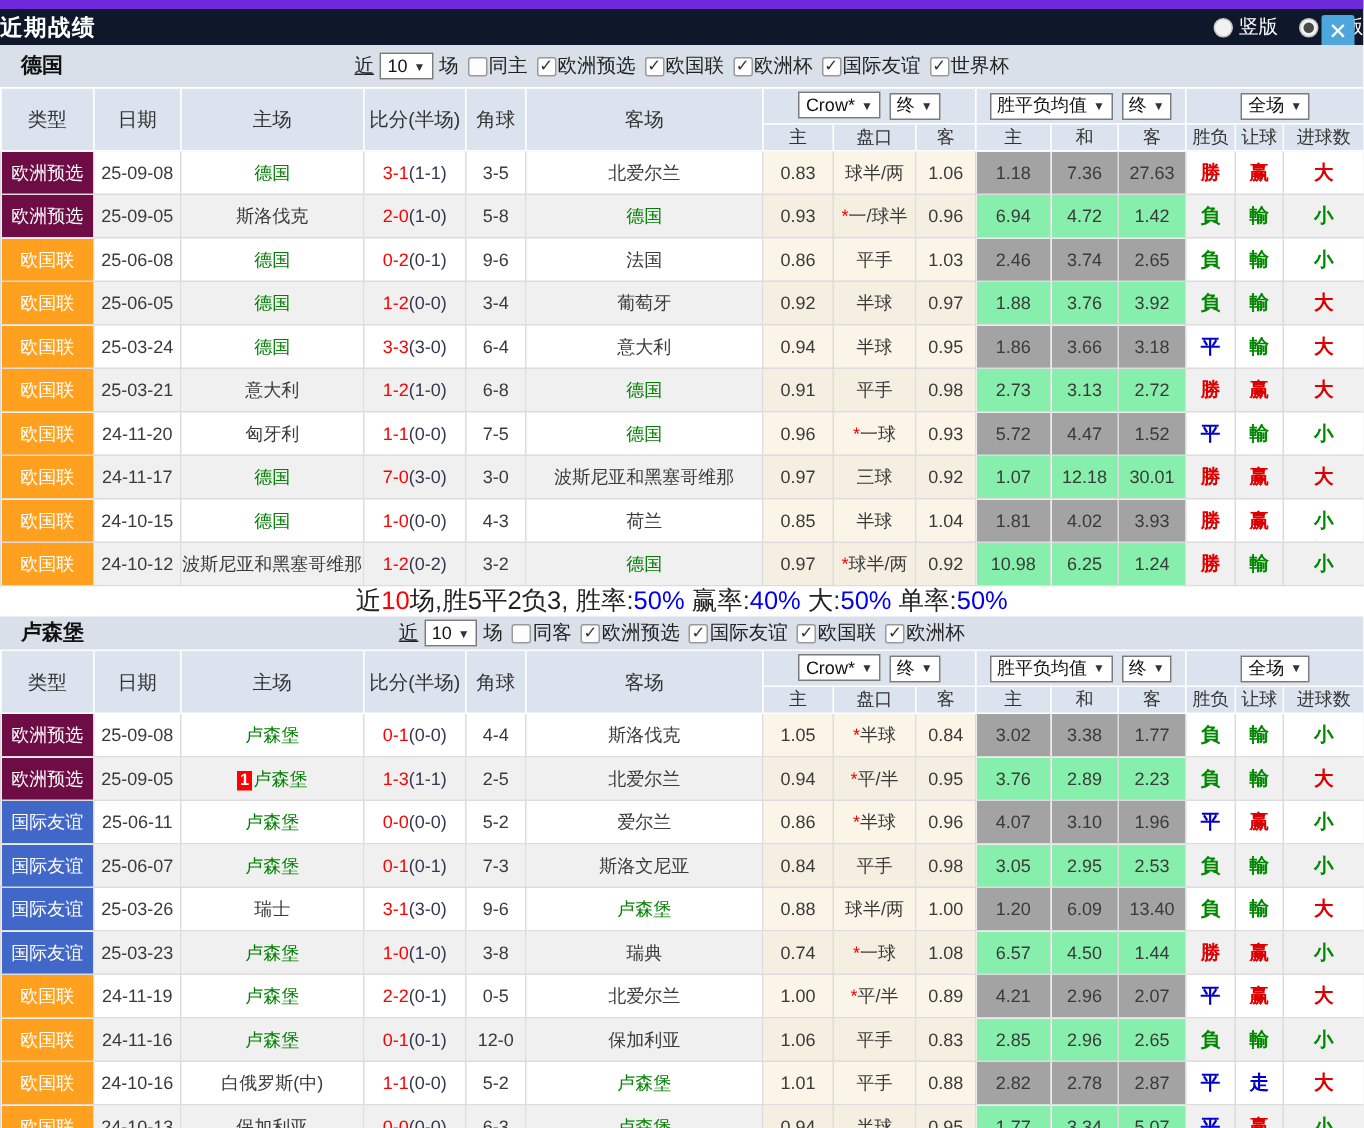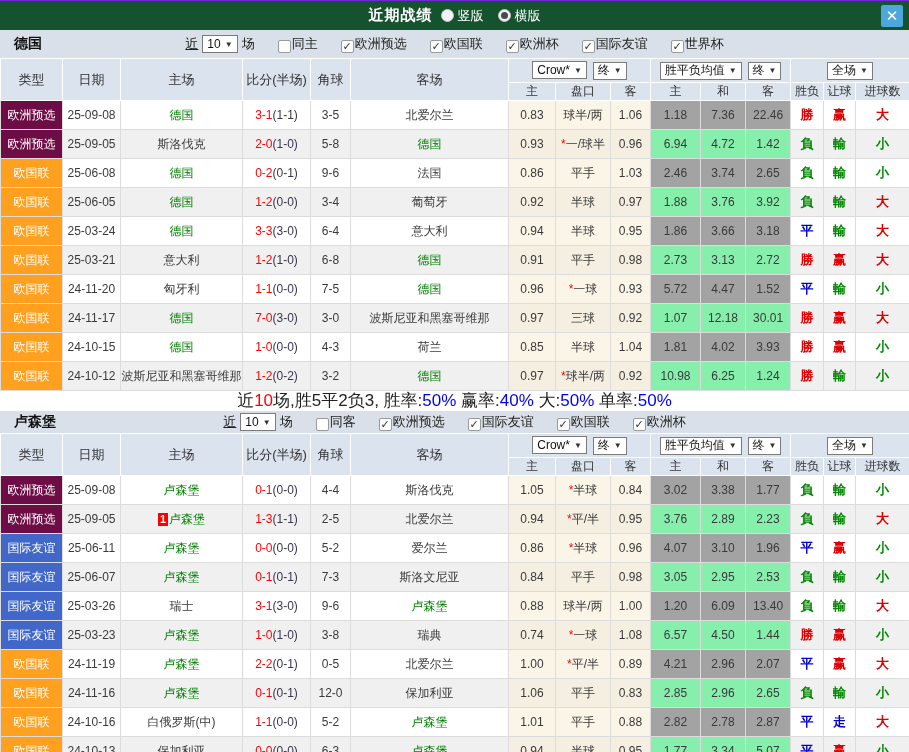--- a/index.html
+++ b/index.html
@@ -1,40 +1,40 @@
 <!DOCTYPE html>
 <html><head>
 <meta charset="utf-8">
 <style>
 *{margin:0;padding:0;box-sizing:border-box}
 html,body{width:909px;height:752px;overflow:hidden;background:#fff;
   font-family:"Liberation Sans","DejaVu Sans",sans-serif}
 
-.titlebar{position:relative;height:30px;background:#14532d;border-top:1px solid #6d28d9;
-  display:flex;align-items:center;justify-content:center;gap:8px}
+.titlebar{position:relative;height:30px;background:#0f172a;border-top:6px solid #6d28d9;
+  display:flex;align-items:center;justify-content:space-between;gap:8px}
 .title{color:#fff;font-weight:bold;font-size:15px;letter-spacing:1px}
 .radio-group{display:flex;align-items:center;gap:14px}
 .radio-item{display:inline-flex;align-items:center;gap:4px;color:#fff;font-size:13px;cursor:pointer}
 .radio-dot{width:13px;height:13px;border-radius:50%;background:#f2f2f2;border:1px solid #c7c7c7;
   display:inline-flex;align-items:center;justify-content:center}
 .radio-dot.on::after{content:"";width:7px;height:7px;border-radius:50%;background:#4a4a4a}
 .close-btn{position:absolute;right:6px;top:4px;width:22px;height:22px;background:#4da7dd;
   color:#fff;font-size:15px;font-weight:bold;display:flex;align-items:center;justify-content:center;
   cursor:pointer;border-radius:2px}
 
 .section-header{position:relative;height:28px;background:#d9e0e9;display:flex;align-items:center;
   justify-content:center}
 .section:nth-of-type(2) .section-header{height:22px}
 .team-name{position:absolute;left:14px;font-size:14px;font-weight:bold;color:#111}
 .filterbar{display:inline-flex;align-items:center;gap:4px;font-size:13px;color:#222}
 .jin{text-decoration:underline;cursor:pointer}
 .selbox{display:inline-flex;align-items:center;gap:4px;background:#fff;border:1px solid #7b7b7b;
   padding:0 4px;height:18px;font-size:12px;color:#111;cursor:pointer}
 .selbox-a{font-size:8px;color:#333}
-.cb-item{display:inline-flex;align-items:flex-end;gap:1px;cursor:pointer;margin-left:19px}
+.cb-item{display:inline-flex;align-items:center;gap:1px;cursor:pointer;margin-left:2px}
 .cb-box{width:13px;height:13px;border:1px solid #9a9a9a;border-radius:2px;background:#fdfdfd;
   font-size:11px;line-height:11px;font-weight:bold;color:#333;display:inline-flex;
   align-items:center;justify-content:center}
 .cb-label{font-size:13px;color:#222}
 
 table.grid{width:909px;table-layout:fixed;border-collapse:collapse}
 thead th,thead td{background:#dbe3ee;border:1px solid #fff;font-weight:normal;color:#333;
   text-align:center;vertical-align:middle}
 tr.dd-row td,tr.dd-row th{height:24px;font-size:13px}
 tr.sub-row td{height:18px;font-size:12px}
@@ -179,21 +179,21 @@
             <td class="c-date">25-09-08</td>
             <td class="c-home"><span class="team-self">德国</span></td>
             <td class="c-score"><span class="score-main">3-1</span><span class="score-half">(1-1)</span></td>
             <td class="c-corner">3-5</td>
             <td class="c-away"><span>北爱尔兰</span></td>
             <td class="c-odds">0.83</td>
             <td class="c-odds">球半/两</td>
             <td class="c-odds">1.06</td>
             <td class="c-mean">1.18</td>
             <td class="c-mean">7.36</td>
-            <td class="c-mean">22.46</td>
+            <td class="c-mean">27.63</td>
             <td class="c-res res-red">勝</td>
             <td class="c-res res-red">赢</td>
             <td class="c-res res-red">大</td>
           </tr>
           <tr class="even">
             <td class="c-type" style="background: rgb(110, 13, 69);">欧洲预选</td>
             <td class="c-date">25-09-05</td>
             <td class="c-home"><span>斯洛伐克</span></td>
             <td class="c-score"><span class="score-main">2-0</span><span class="score-half">(1-0)</span></td>
             <td class="c-corner">5-8</td>

